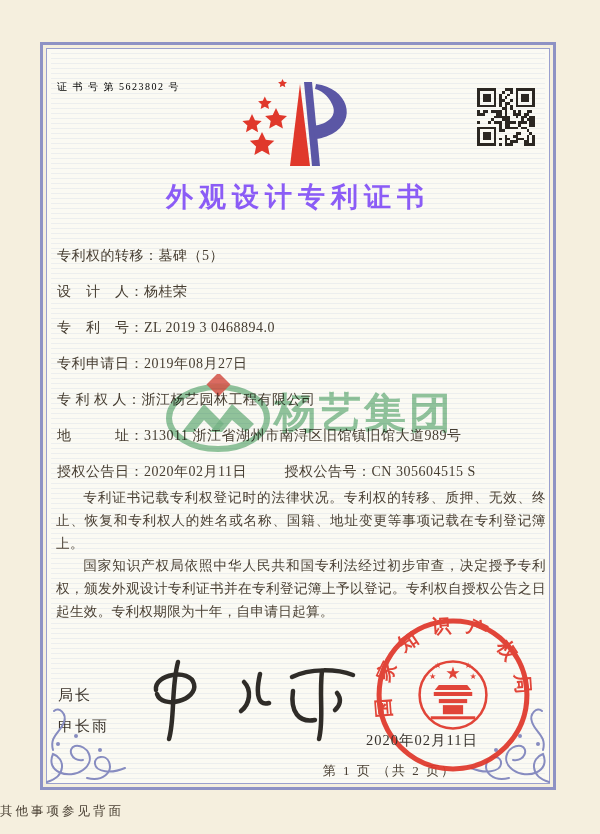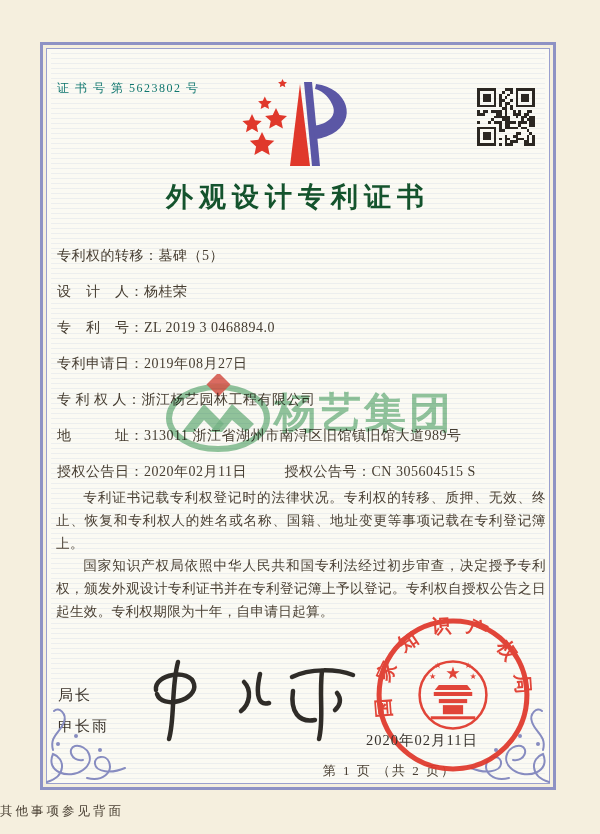--- a/index.html
+++ b/index.html
@@ -18,29 +18,29 @@
   .frame-inner {
     position:absolute; inset:3px; border:1px solid #9aa0ce;
     background:#fbfaf3;
   }
   .frame-inner::after {
     content:""; position:absolute; inset:4px;
     background:repeating-linear-gradient(180deg, rgba(128,152,205,.12) 0 1px, rgba(0,0,0,0) 1px 5px);
     pointer-events:none;
   }
   .cert-no {
-    position:absolute; left:57px; top:80px; font-size:12px;
-    letter-spacing:1.5px; color:#0f766e; z-index:2;
+    position:absolute; left:57px; top:80px; font-size:10px;
+    letter-spacing:1.5px; color:#000000; z-index:2;
   }
   .logo { position:absolute; left:236px; top:74px; z-index:2; }
   .qr { position:absolute; left:477px; top:88px; width:58px; height:58px; z-index:2; }
   #qr-svg { fill:#2b2722; }
   .title {
     position:absolute; left:40px; width:516px; top:179px; text-align:center;
-    font-size:27px; font-weight:bold; letter-spacing:6px; color:#14532d; z-index:2;
+    font-size:27px; font-weight:bold; letter-spacing:6px; color:#8b5cf6; z-index:2;
   }
   .fields { position:absolute; left:57px; top:248px; width:470px; z-index:2;
     font-size:14px; color:#463d31; }
   .fields .row { height:16px; line-height:16px; margin-bottom:20px; white-space:nowrap; }
   .fields .flabel { letter-spacing:.5px; }
   .fields .fvalue { letter-spacing:.5px; }
   .fields .pair2 { margin-left:34px; }
   .body-text {
     position:absolute; left:56px; top:487px; width:490px; z-index:2;
     font-size:13.6px; line-height:1.68; color:#4a4034; text-align:justify;

